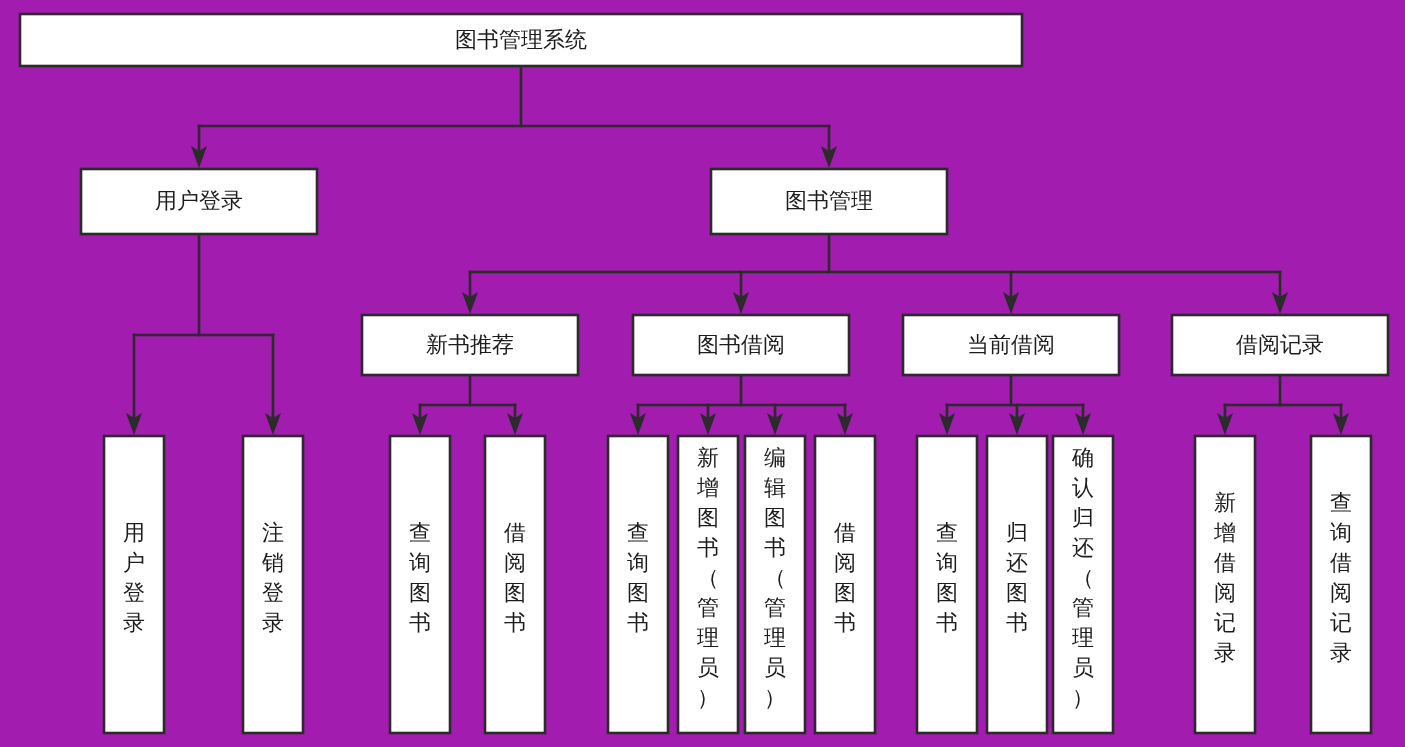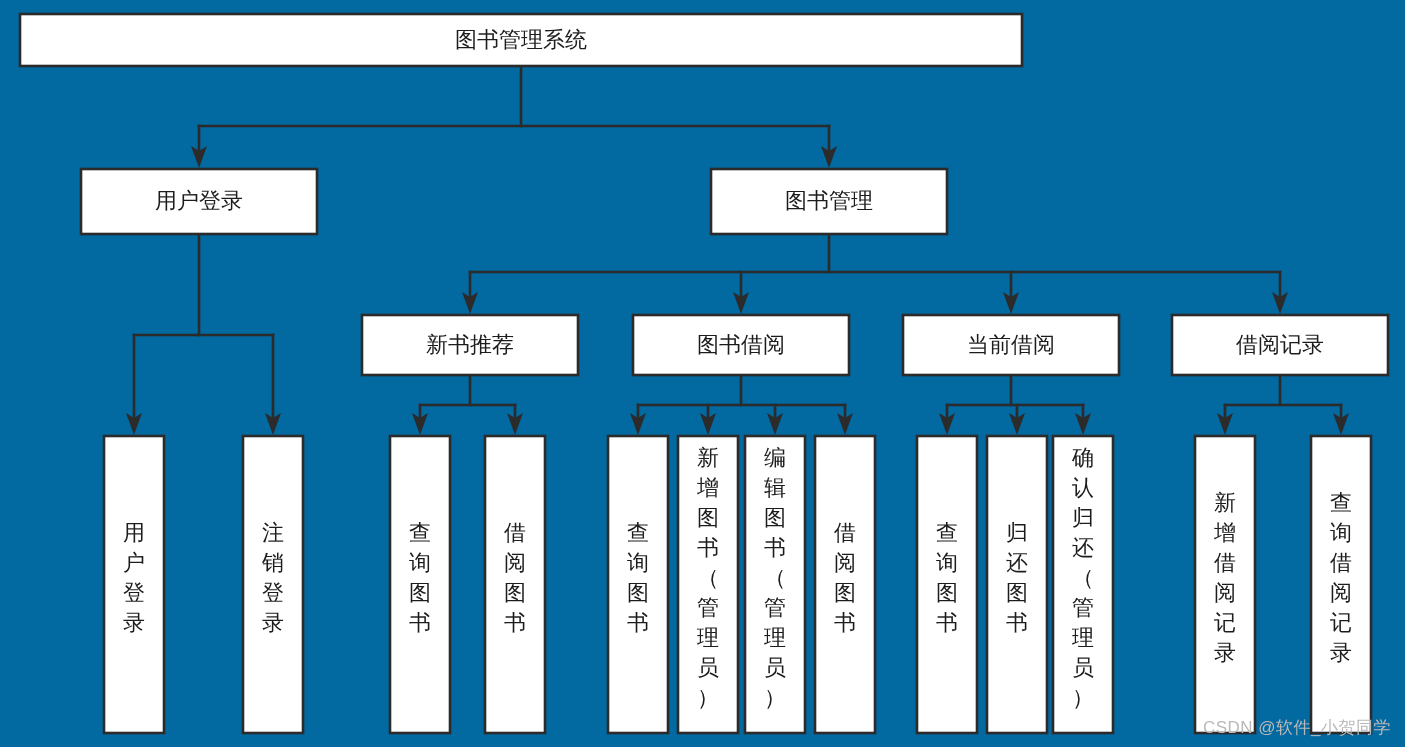--- a/index.html
+++ b/index.html
@@ -7,21 +7,21 @@
     padding: 0;
     background: #ffffff;
   }
   body {
     font-family: "Liberation Sans", "DejaVu Sans", sans-serif;
   }
   #stage {
     position: relative;
     width: 1405px;
     height: 747px;
-    background: #0369a1;
+    background: #a21caf;
     overflow: hidden;
   }
   #diagram-svg {
     position: absolute;
     left: 0;
     top: 0;
     width: 1405px;
     height: 747px;
   }
   .node-box {
@@ -199,14 +199,13 @@
         <g>
           <rect class="node-box" x="1195" y="436" width="60" height="297"></rect>
           <text class="node-label-vertical" x="1225" y="509.5" font-size="22"><tspan x="1225" dy="0">新</tspan><tspan x="1225" dy="30">增</tspan><tspan x="1225" dy="30">借</tspan><tspan x="1225" dy="30">阅</tspan><tspan x="1225" dy="30">记</tspan><tspan x="1225" dy="30">录</tspan></text>
         </g>
         <g>
           <rect class="node-box" x="1311" y="436" width="60" height="297"></rect>
           <text class="node-label-vertical" x="1341" y="509.5" font-size="22"><tspan x="1341" dy="0">查</tspan><tspan x="1341" dy="30">询</tspan><tspan x="1341" dy="30">借</tspan><tspan x="1341" dy="30">阅</tspan><tspan x="1341" dy="30">记</tspan><tspan x="1341" dy="30">录</tspan></text>
         </g>
       </g>
   </svg>
-  <div class="watermark">CSDN @软件_小贺同学</div>
 </div>
 
 </body></html>

